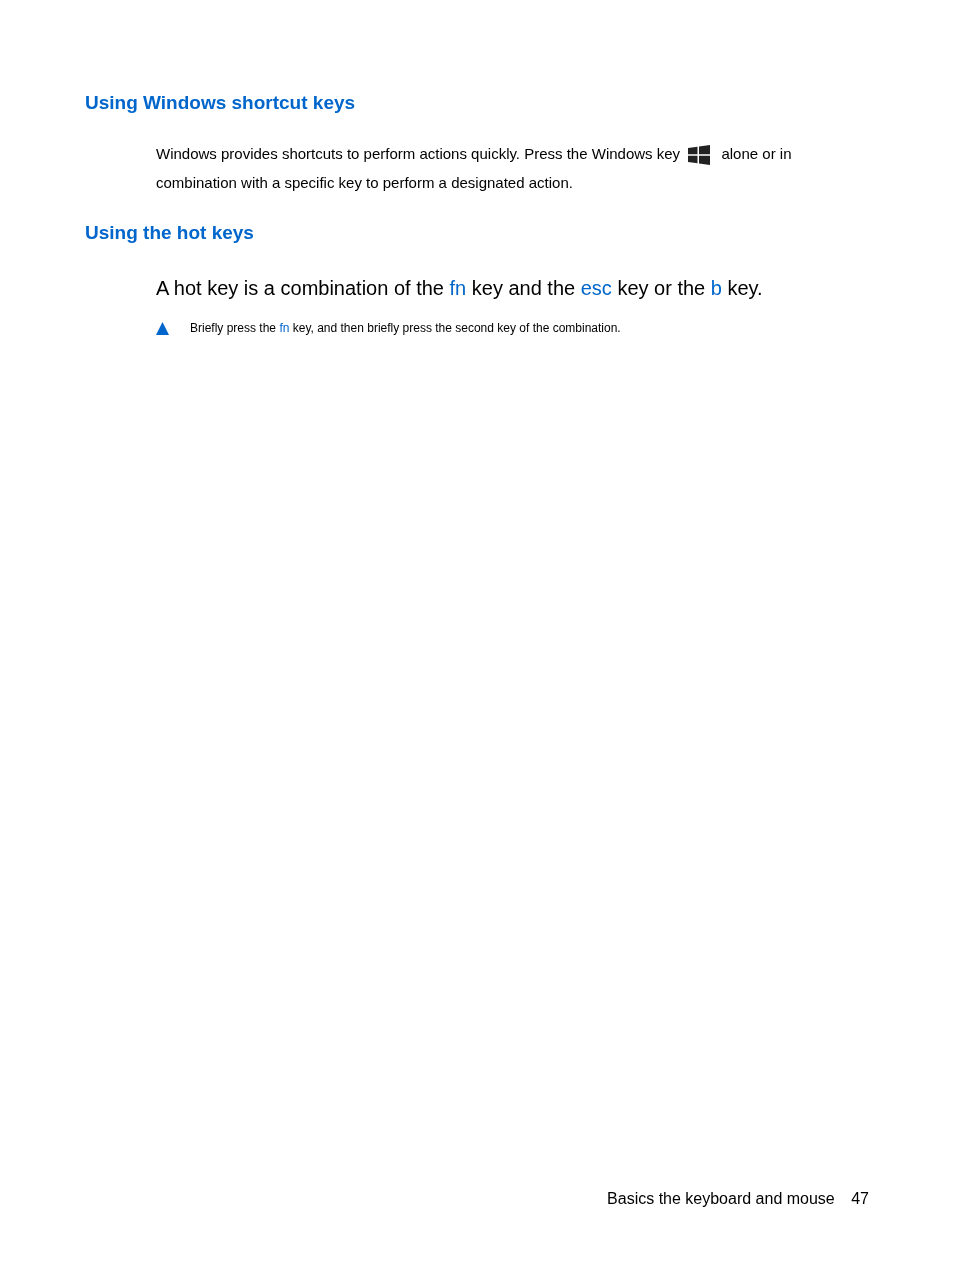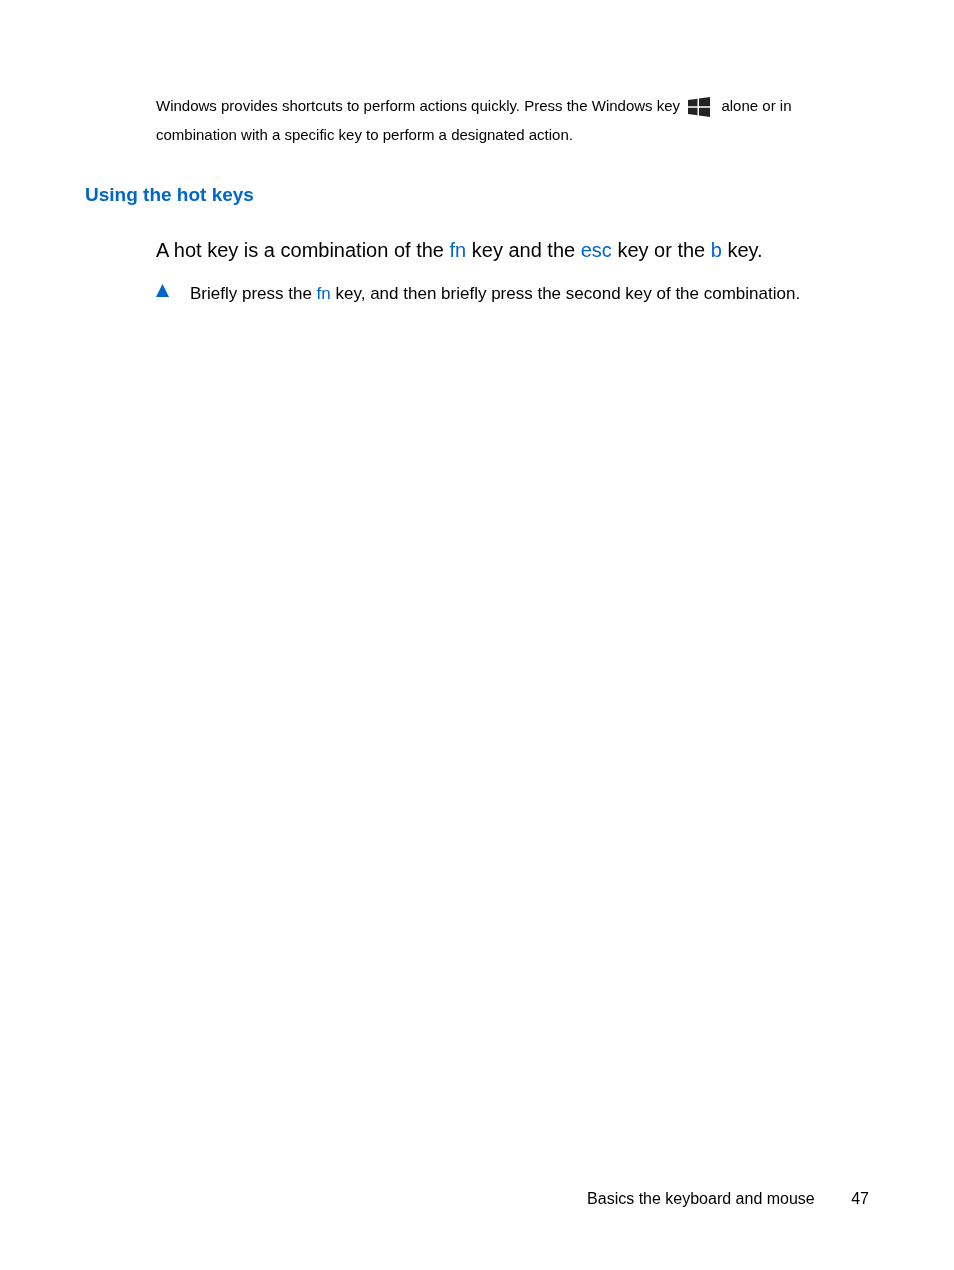--- a/index.html
+++ b/index.html
@@ -46,59 +46,60 @@
     }
     .win-icon {
       display: inline-block;
       vertical-align: middle;
       margin: 0 6px 0 3px;
     }
     .win-icon svg {
       display: block;
     }
     .section2 {
-      margin-top: 35px;
+      margin-top: 25px;
     }
     .list-block {
       margin-left: 71px;
     }
     .list-row {
       display: flex;
       align-items: flex-start;
       gap: 18px;
       margin-top: 12px;
     }
     .triangle-marker {
       flex: 0 0 16px;
       padding-top: 3px;
     }
     .triangle-marker svg {
       display: block;
     }
     .list-text {
-      font-size: 17px;
+      font-size: 12px;
       line-height: 1.5;
       text-align: center;
     }
     .footer {
       position: absolute;
       bottom: 62px;
       right: 85px;
       font-size: 16px;
       color: #000;
     }
     .footer .pgnum {
-      margin-left: 32px;
+      margin-left: 12px;
     }
   </style>
 </head>
 <body>
 
 <div class="page">
 
+  <div class="heading2">Using Windows shortcut keys</div>
 
   <div class="body-block">
     <p class="para">
       <span>Windows provides shortcuts to perform actions quickly. Press the Windows key </span>
       <span class="win-icon">
         <svg width="24" height="24" viewBox="0 0 24 24">
           <path d="M1 5 L10.5 3.7 L10.5 11.3 L1 11.3 Z" fill="#222222"></path>
           <path d="M12 3.5 L23 2 L23 11.3 L12 11.3 Z" fill="#222222"></path>
           <path d="M1 12.7 L10.5 12.7 L10.5 20.3 L1 19 Z" fill="#222222"></path>
           <path d="M12 12.7 L23 12.7 L23 22 L12 20.5 Z" fill="#222222"></path>

